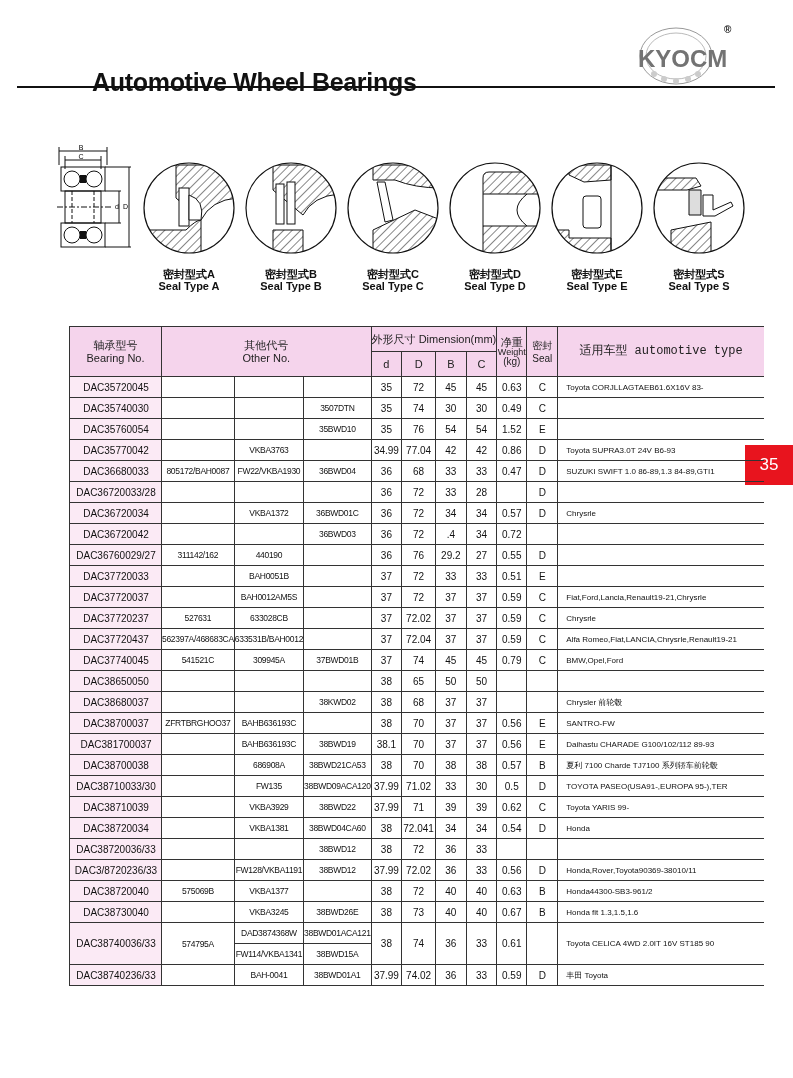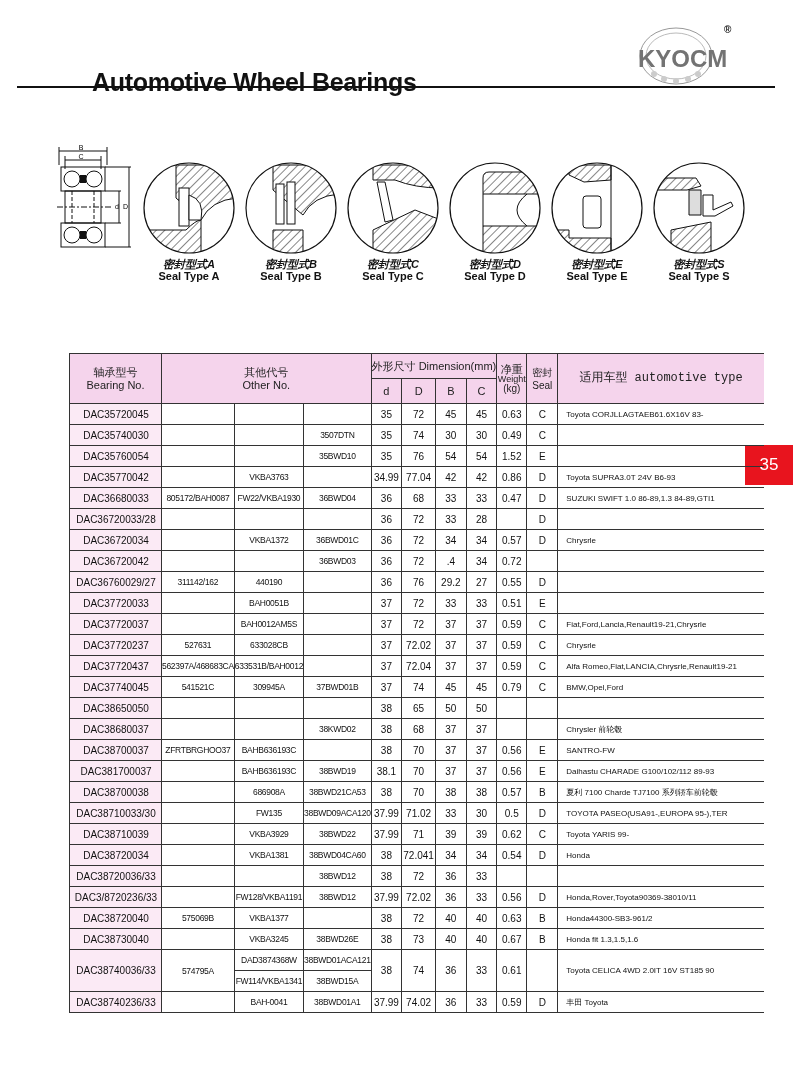--- a/index.html
+++ b/index.html
@@ -7,23 +7,23 @@
   .page-title { position:absolute; left:92px; top:68px; font-size:25px; font-weight:bold; letter-spacing:-0.3px; color:#111; }
   .title-rule { position:absolute; left:17px; top:86px; width:758px; height:2px; background:#111; }
   .logo { position:absolute; left:630px; top:22px; width:110px; height:64px; }
   .logo svg { position:absolute; left:0; top:0; }
   .logo-text { position:absolute; left:8px; top:23px; font-size:24px; font-weight:bold; color:#737373; letter-spacing:0px; font-family:"Liberation Sans", sans-serif; }
   .logo-reg { position:absolute; left:94px; top:2px; font-size:10px; color:#111; font-weight:bold; }
   .dim-drawing { position:absolute; left:55px; top:145px; width:80px; height:112px; }
   .seal { position:absolute; top:160px; width:100px; }
   .seal svg { display:block; margin:0 auto; }
   .seal-cn, .seal-en { text-align:center; font-size:11px; font-weight:bold; line-height:12px; }
-  .seal-cn { margin-top:2px;font-style:italic; }
-
-  .table-wrap { position:absolute; left:57px; top:353px;padding-left:12px; }
+  .seal-cn { margin-top:12px; }
+
+  .table-wrap { position:absolute; left:57px; top:326px;padding-left:12px; }
   table { border-collapse:collapse; font-size:9px; table-layout:fixed; }
   td, th { border:1px solid #333; padding:0; height:20px; text-align:center; white-space:nowrap; overflow:hidden; }
   th { background:#f5d4ec; font-weight:normal; color:#222; }
   th.big { font-size:11px; line-height:13px; }
   th.small { font-size:9px; line-height:10px; }
   th.dim { font-size:11px; }
   td.bno { background:#fbeaf5; text-align:center; padding-left:1px; font-size:10px; }
   td.other { font-size:8.5px; letter-spacing:-0.3px; }
   td.num { font-size:10px; }
   td.app { text-align:left; padding-left:8px; font-size:8px; border-right:none; }

